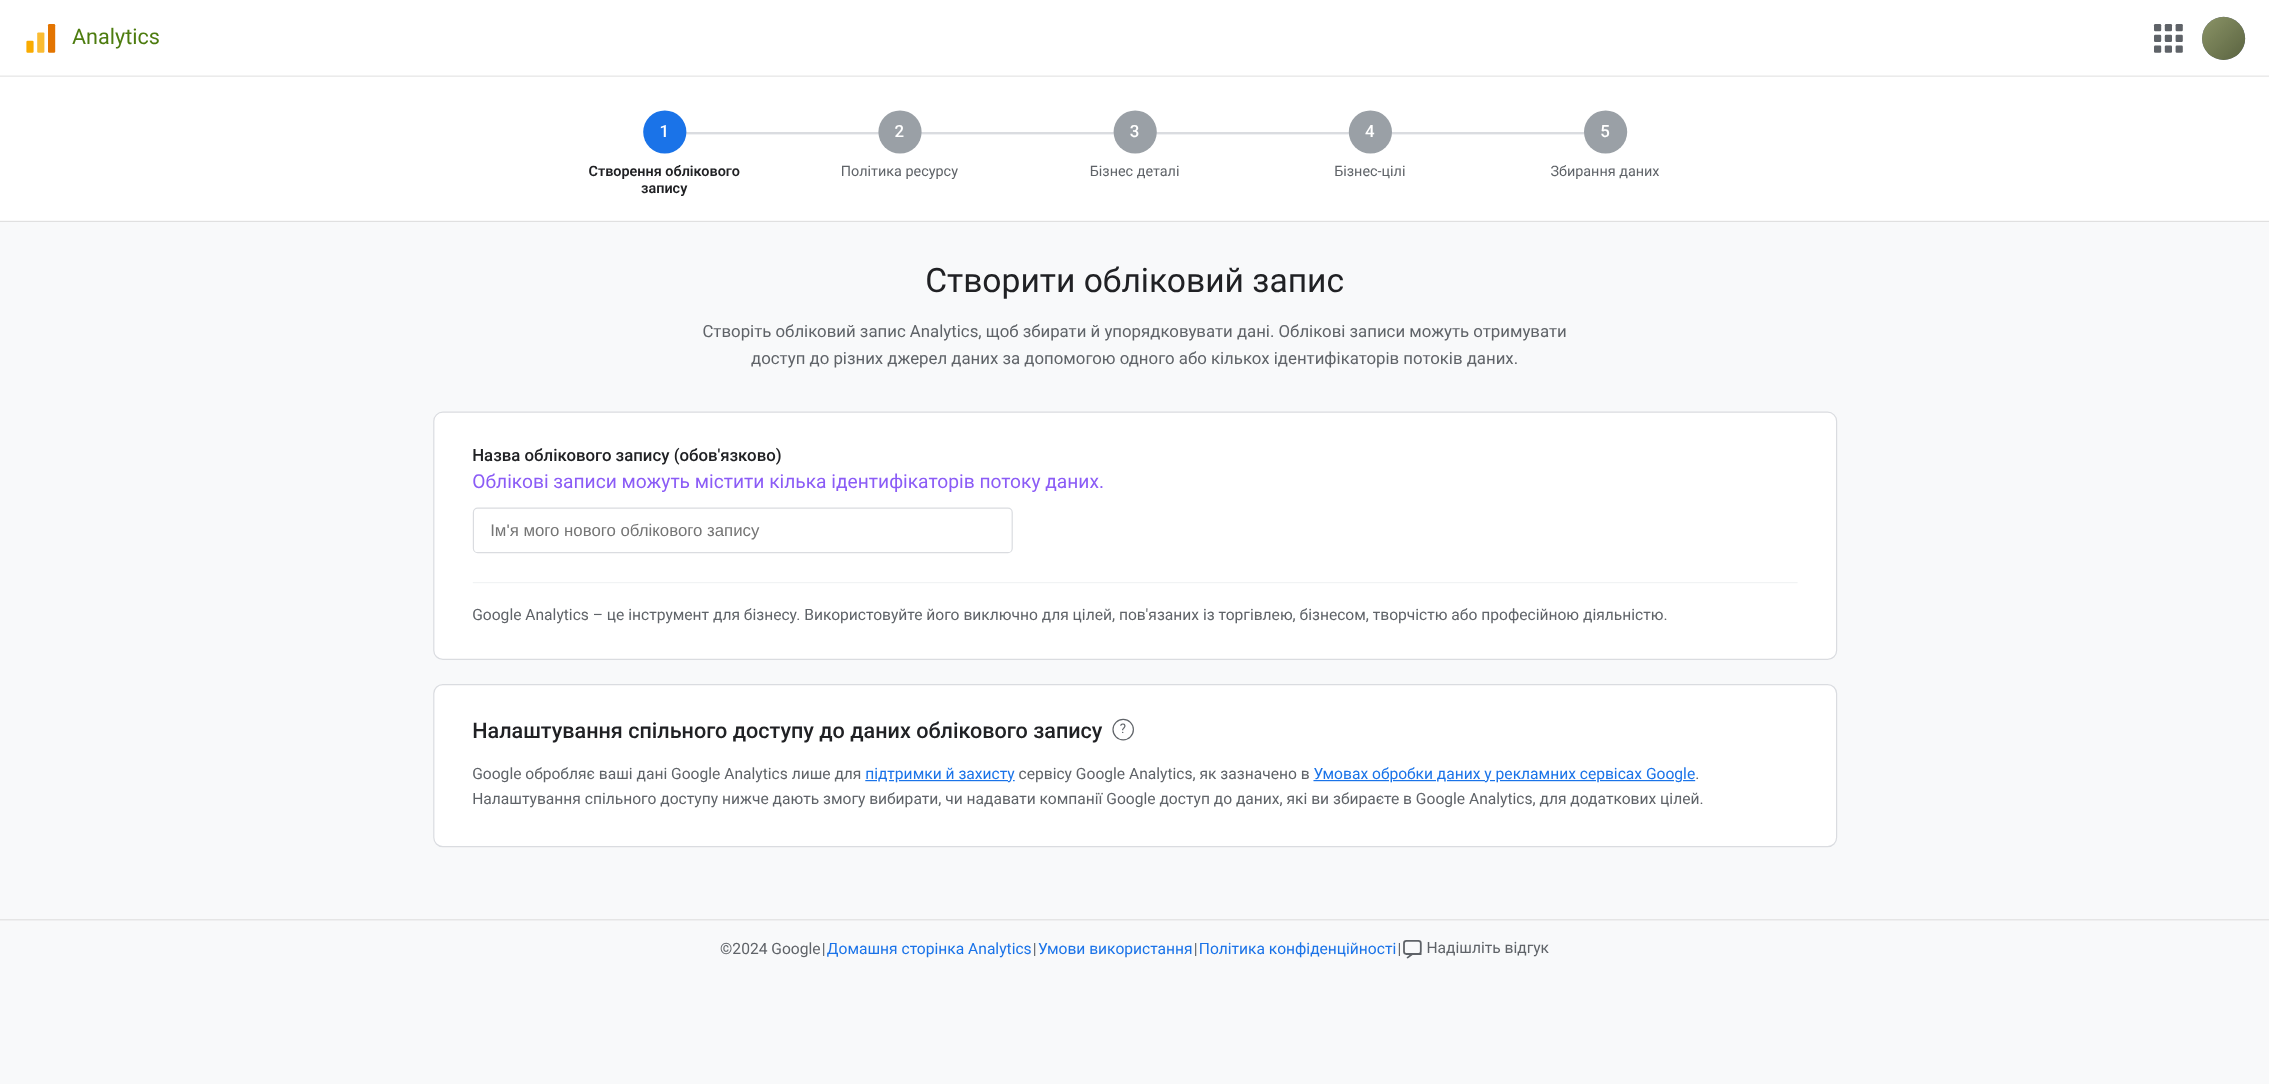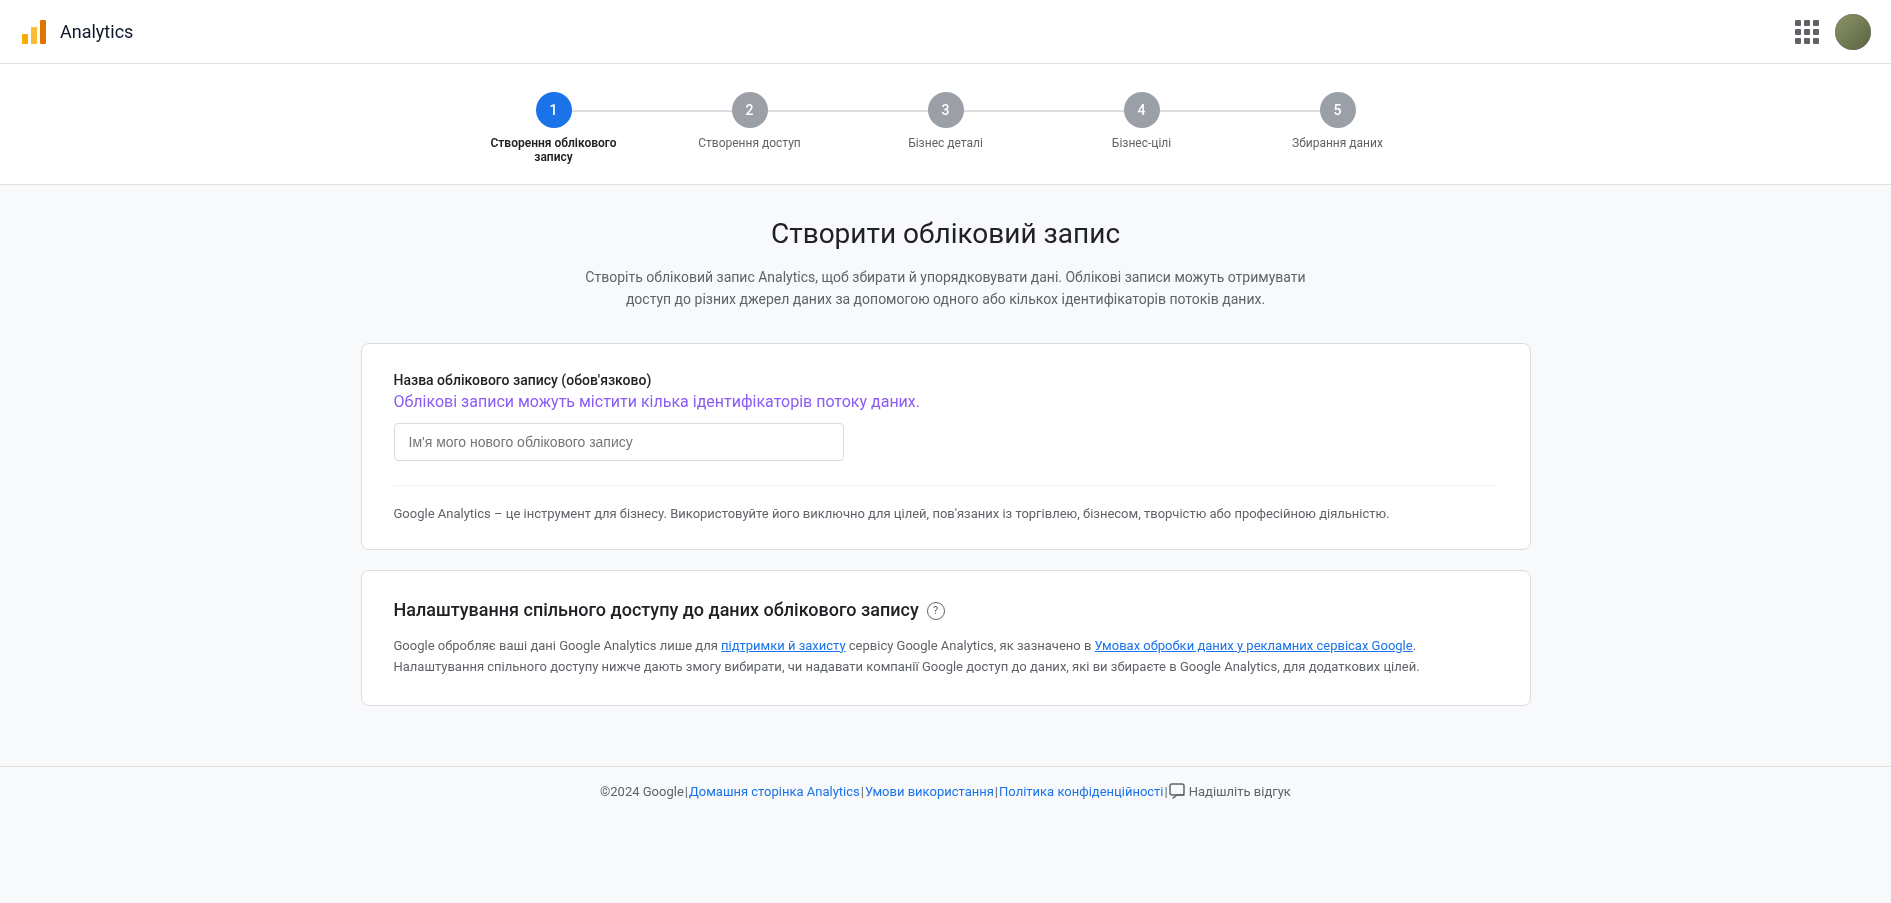--- a/index.html
+++ b/index.html
@@ -28,21 +28,21 @@
     }
     .analytics-logo {
       display: flex;
       align-items: flex-end;
       gap: 2px;
       height: 28px;
     }
     .header-title {
       font-size: 18px;
       font-weight: 400;
-      color: #0f172a;
+      color: #4d7c0f;
     }
     .header-right {
       display: flex;
       align-items: center;
       gap: 16px;
     }
     .grid-icon {
       width: 24px;
       height: 24px;
       display: grid;
@@ -204,21 +204,21 @@
       margin-top: 24px;
       font-size: 13px;
       color: #5f6368;
       border-top: 1px solid #f1f3f4;
       padding-top: 20px;
     }
 
     
     .card2-title-row {
       display: flex;
-      align-items: flex-end;
+      align-items: flex-start;
       gap: 8px;
       margin-bottom: 16px;
     }
     .help-icon {
       width: 18px;
       height: 18px;
       border: 1.5px solid #5f6368;
       border-radius: 50%;
       display: flex;
       align-items: center;
@@ -255,21 +255,20 @@
     .footer-link {
       color: #1a73e8;
       text-decoration: none;
       cursor: pointer;
     }
     .footer-sep {
       color: #5f6368;
     }
     .feedback-icon {
       display: inline-flex;
-      align-items: center;
       gap: 4px;
       color: #5f6368;
       cursor: pointer;
     }
   </style>
 </head>
 <body>
 
 <header class="header">
   <div class="header-left">
@@ -308,21 +307,21 @@
       <div class="step-circle active">
         <span>1</span>
       </div>
       <div class="step-label active">Створення облікового запису</div>
     </div>
 
     <div class="step">
       <div class="step-circle inactive">
         <span>2</span>
       </div>
-      <div class="step-label">Створення доступ</div>
+      <div class="step-label">Політика ресурсу</div>
     </div>
 
     <div class="step">
       <div class="step-circle inactive">
         <span>3</span>
       </div>
       <div class="step-label">Бізнес деталі</div>
     </div>
 
     <div class="step">

